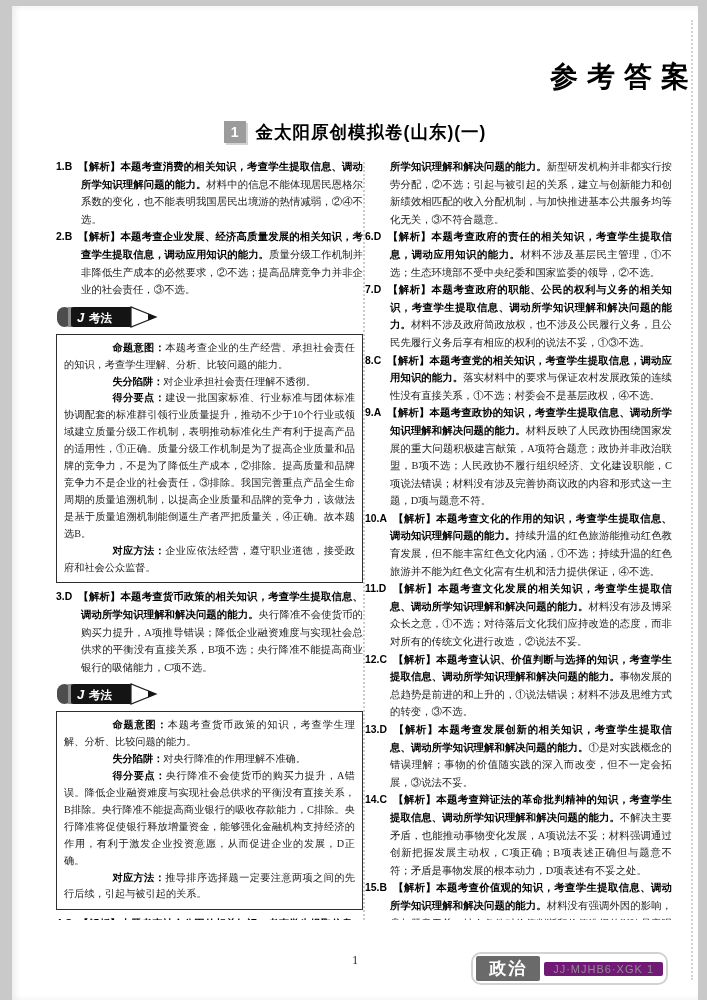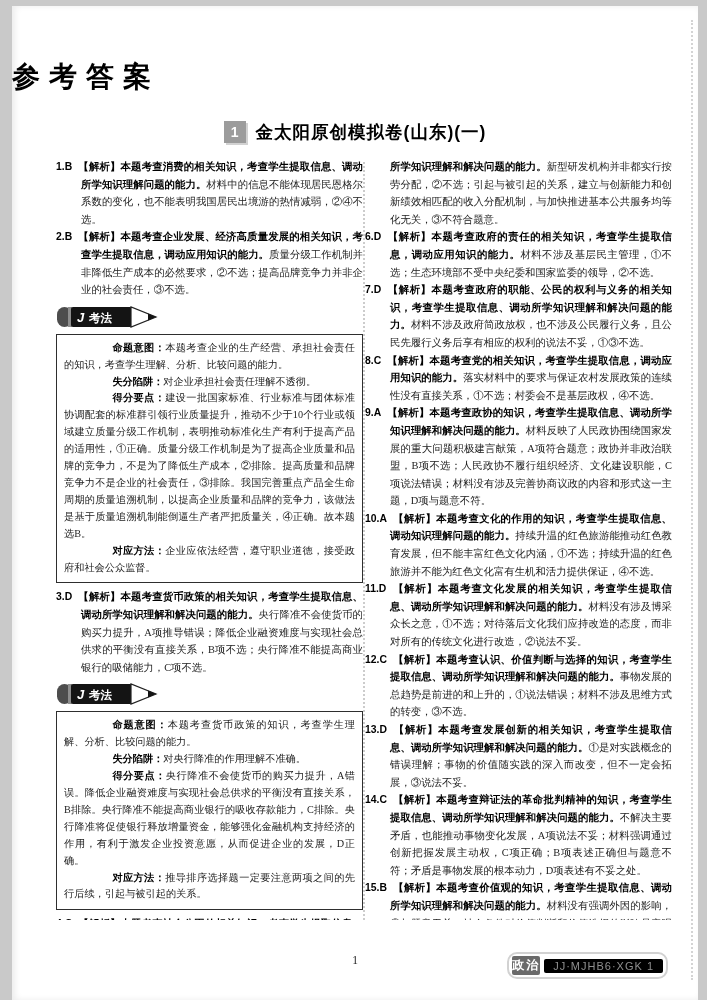--- a/index.html
+++ b/index.html
@@ -15,21 +15,21 @@
     left: 12px; top: 6px; right: 9px; bottom: 0;
     background: #ffffff;
     box-shadow: inset 3px 0 6px rgba(0,0,0,0.08);
   }
   .edge-dots {
     position: absolute; right: 5px; top: 14px; bottom: 20px;
     border-left: 2px dotted #d4d4d4; width: 0;
   }
   h1.title {
     margin-top: 52px;
-    text-align: left;
+    text-align: right;
     font-size: 28px;
     font-weight: 700;
     letter-spacing: 9px;
     color: #000;
     font-family: "Liberation Serif", serif;
   }
   .section-head {
     margin: 24px 0 12px;
     display: flex; justify-content: center; align-items: center; gap: 10px;
   }
@@ -87,25 +87,25 @@
   }
   .stamp {
     position: absolute; right: 30px; top: 0;
     display: inline-flex; align-items: center; gap: 4px;
     border: 2px solid #d2d2d2; border-radius: 10px; padding: 2px 3px;
     background: #fff;
   }
   .stamp .subject {
     background: #6a6a6a; color: #fff;
     font-family: "Liberation Sans", sans-serif;
-    font-size: 12px; font-weight: 700;
-    padding: 1px 0; border-radius: 2px; letter-spacing: 2px;
+    font-size: 17px; font-weight: 700;
+    padding: 1px 13px; border-radius: 2px; letter-spacing: 2px;
   }
   .stamp .code {
-    background: #000000; color: #8f8f8f;
+    background: #701a75; color: #8f8f8f;
     font-family: "Liberation Sans", sans-serif;
     font-size: 11px; padding: 1px 9px; border-radius: 2px; letter-spacing: 1px;
   }
 </style>
 </head>
 <body>
 
 <div class="page">
 
   <h1 class="title">参考答案</h1>

